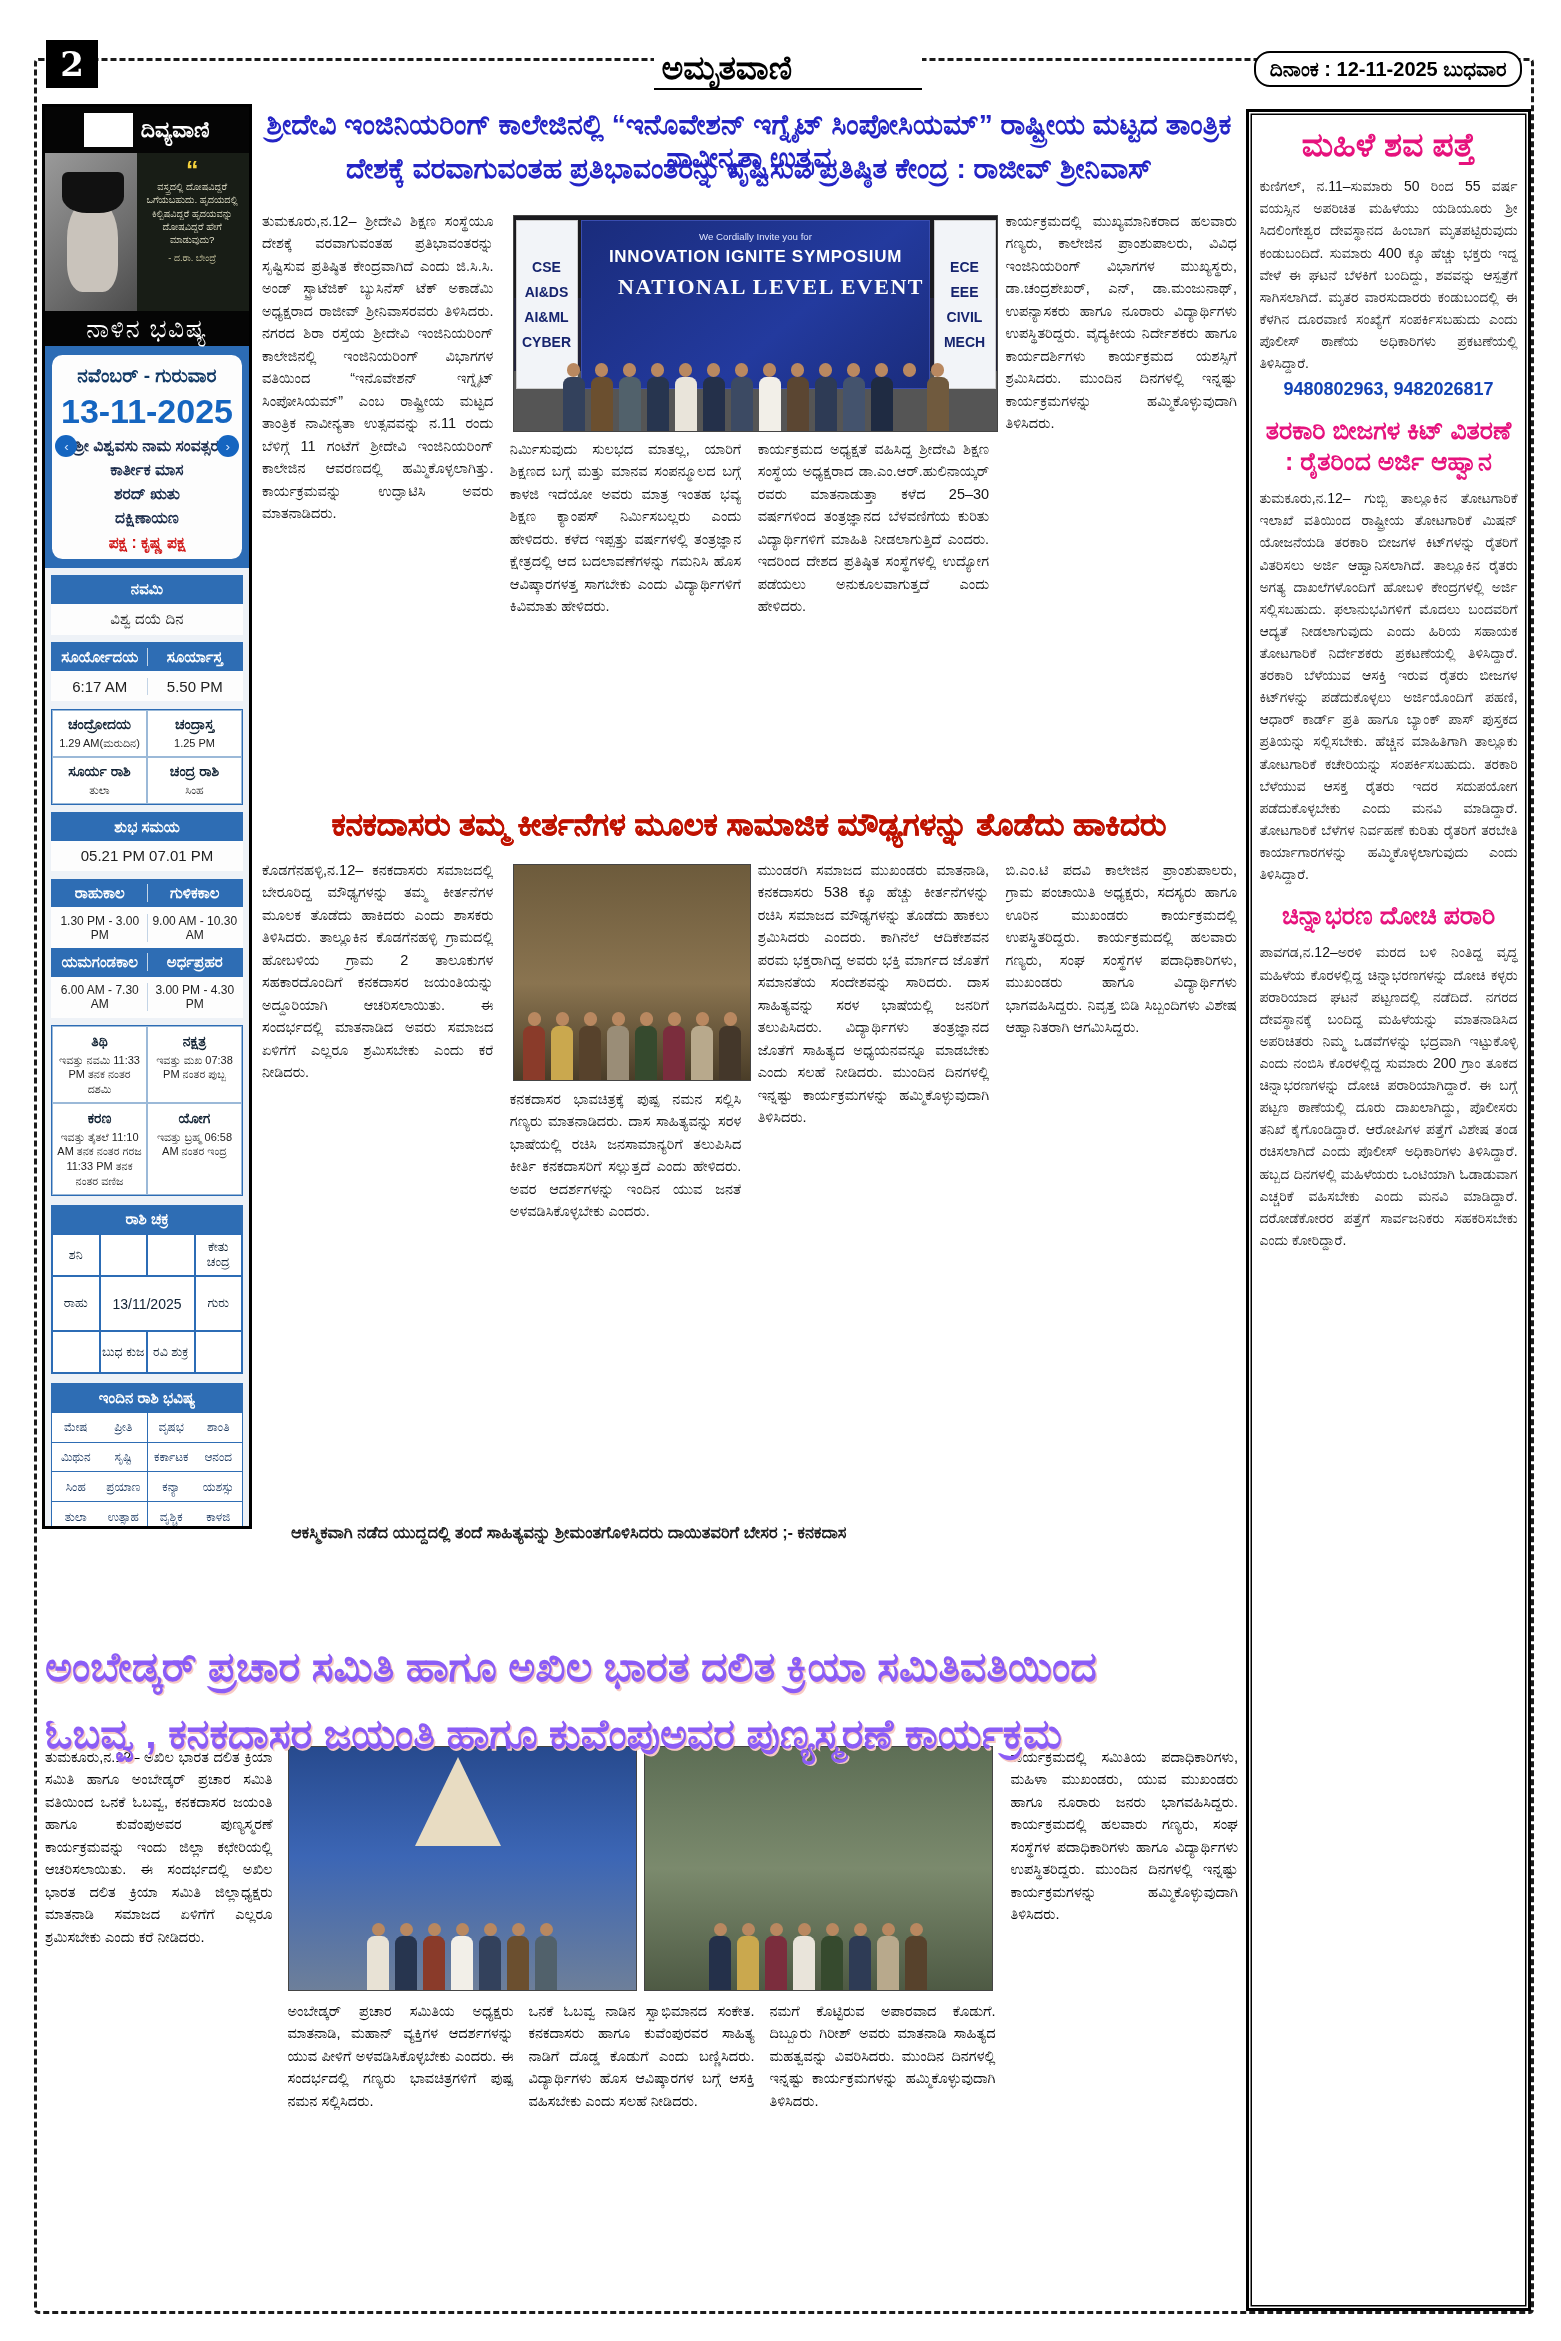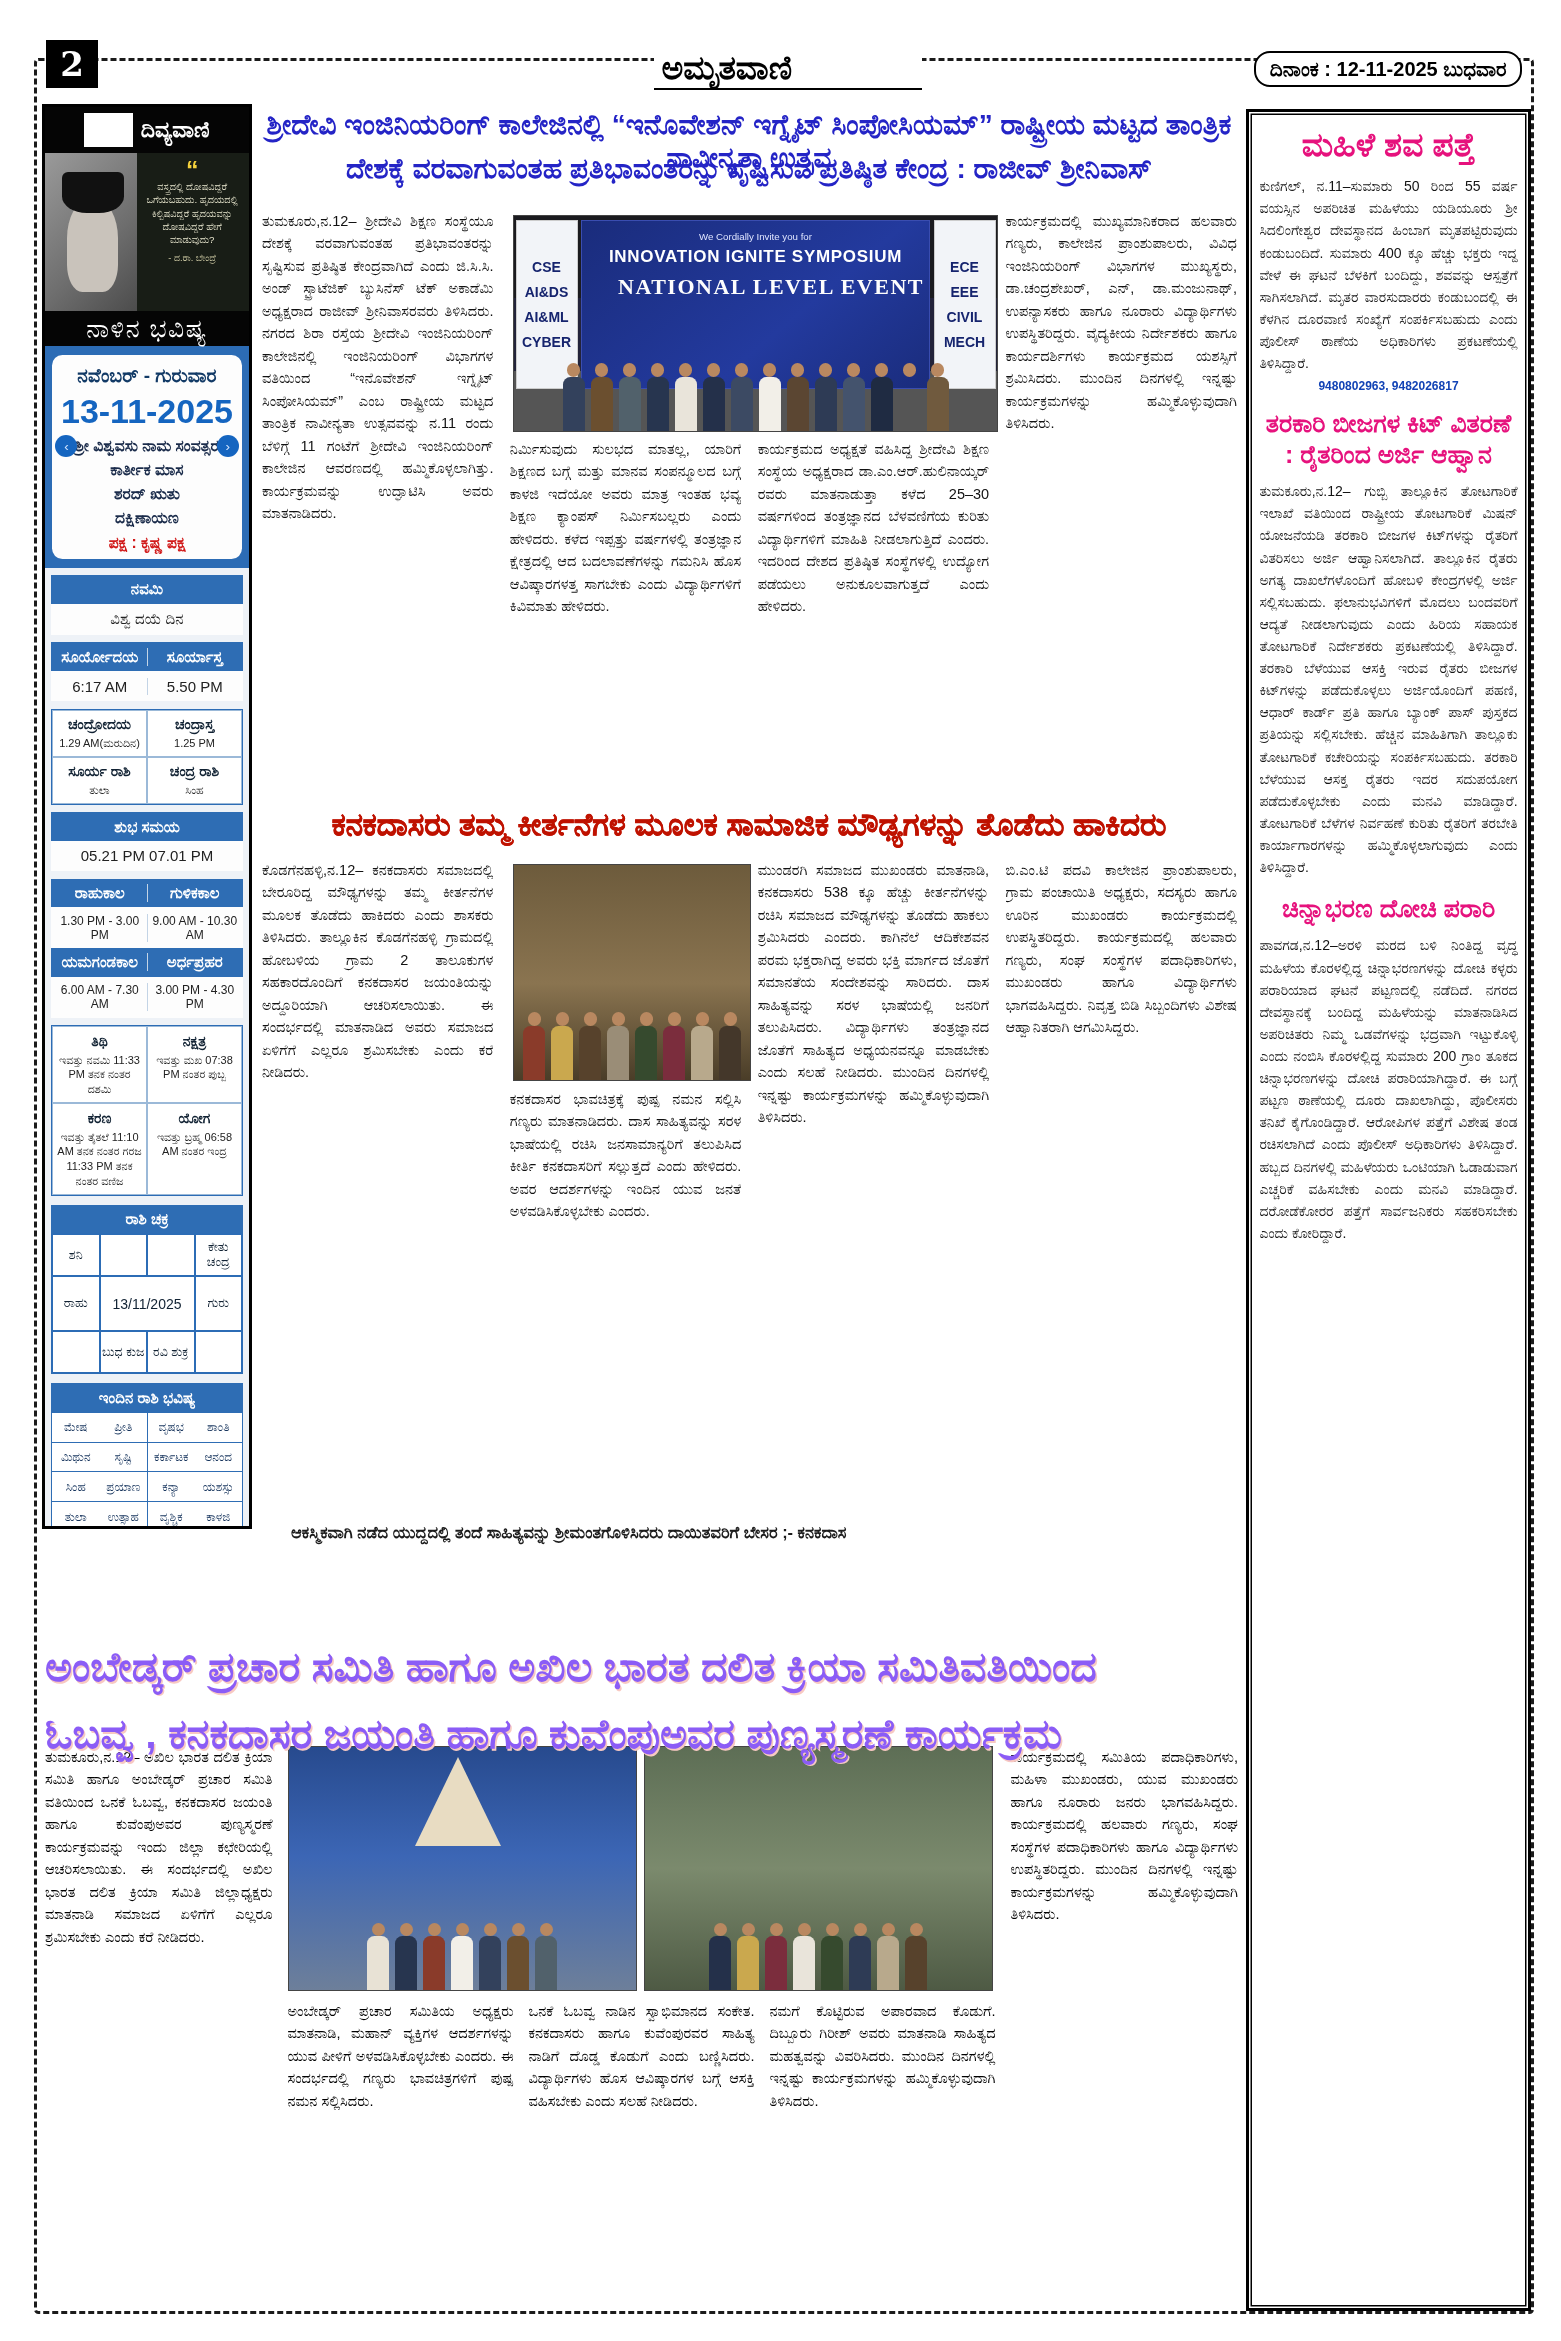--- a/index.html
+++ b/index.html
@@ -90,21 +90,21 @@
   .a3-photos { display: flex; gap: 7.4px; }
   .a3-midcols { display: flex; gap: 15px; margin-top: 9px; }
   .a3-midcols div { width: 226px; font-size: 14.5px; line-height: 1.55; text-align: justify; overflow: hidden; height: 294px; }
 
   
   .rightcol { position: absolute; left: 1246px; top: 109px; width: 285px; height: 2202px; border: 3.7px solid #000; box-shadow: inset 0 0 0 1.5px #fff, inset 0 0 0 3px #000; background: #fff; padding: 12px 10.4px; overflow: hidden; z-index: 2; }
   .rtitle { color: #e6127d; font-weight: bold; text-align: center; line-height: 1.25; }
   .rtitle.big { font-size: 33px; }
   .rtitle.mid { font-size: 25px; margin-top: 15px; }
   .rbody { font-size: 14px; line-height: 1.58; text-align: justify; color: #141414; margin-top: 10px; }
-  .phones { color: #1243b5; font-weight: bold; font-size: 12px; margin-top: 4.5px; text-align: center; }
+  .phones { color: #1243b5; font-weight: bold; font-size: 18px; margin-top: 4.5px; text-align: center; }
 </style>
 </head>
 <body>
 
 <div class="page">
   <div class="frame"></div>
 
   <div class="pageno">2</div>
   <div class="masthead">ಅಮೃತವಾಣಿ</div>
   <div class="datebox">ದಿನಾಂಕ : 12-11-2025 ಬುಧವಾರ</div>

